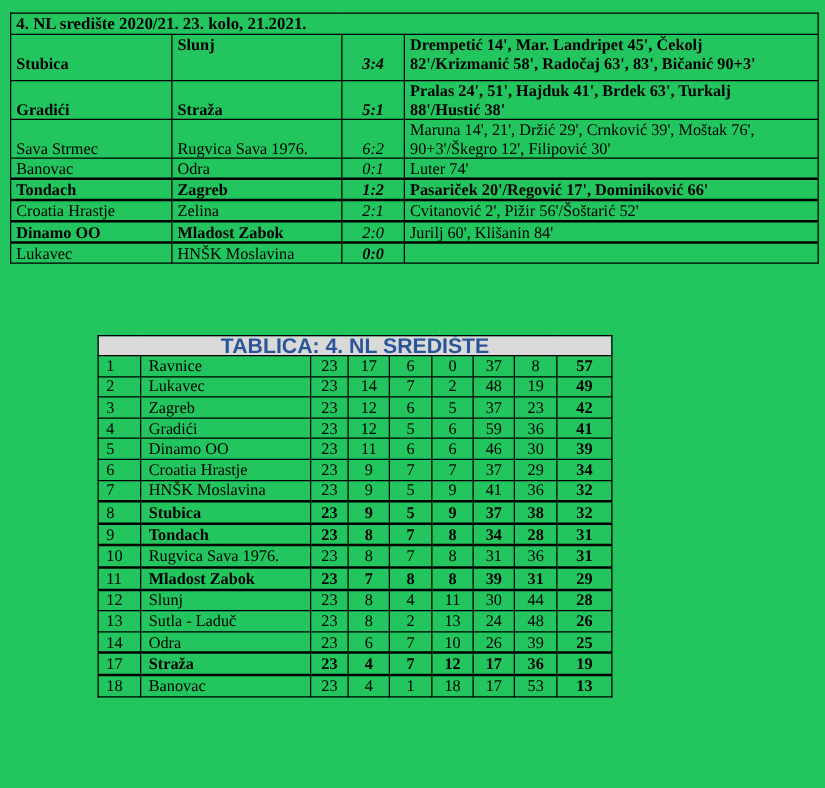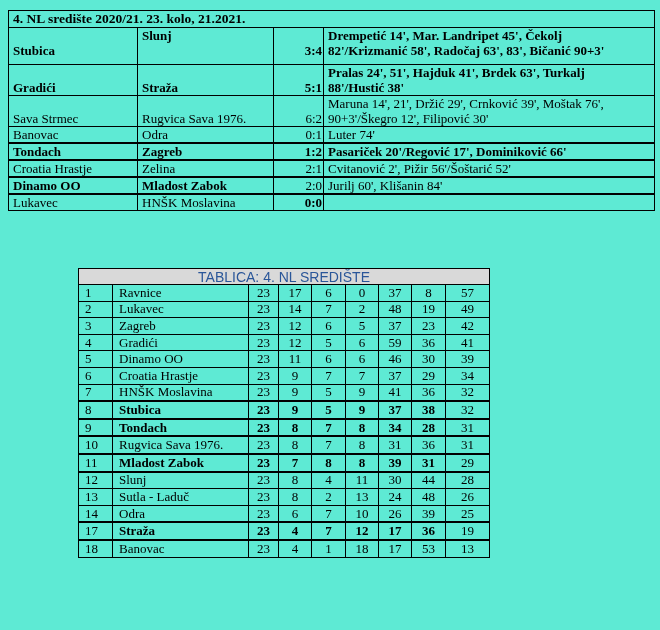--- a/index.html
+++ b/index.html
@@ -4,21 +4,21 @@
 <style>
   html, body {
     margin: 0; padding: 0;
     background: #ffffff;
     font-family: "Liberation Serif", serif;
     color: #000;
   }
   .page {
     position: relative;
     width: 660px; height: 630px;
-    background: #5eead4;
+    background: #22c55e;
     overflow: hidden;
   }
   table {
     border-collapse: collapse;
     table-layout: fixed;
   }
   
   .results {
     position: absolute;
     left: 8px; top: 10px;
@@ -32,50 +32,50 @@
     line-height: 15px;
     white-space: pre-line;
     overflow: hidden;
   }
   .results td.title {
     font-weight: bold;
     font-size: 13.5px;
     height: 16px;
     white-space: normal;
   }
-  .results td.score { text-align: right; padding: 0 1px; }
+  .results td.score { text-align: center; padding: 0 1px; font-style: italic; }
   .results tr.boxed td { border-top: 2px solid #000; border-bottom: 2px solid #000; }
   
   .standings {
     position: absolute;
     left: 78px; top: 268px;
     width: 411px;
   }
   .standings td {
     border: 1px solid #000;
     font-size: 13px;
     line-height: 14px;
     height: 15.6px;
     padding: 0 2px;
     text-align: center;
     overflow: hidden;
   }
   .standings td.hdr {
     background: var(--hdr-bg, #d9d9d9);
     color: var(--hdr-text, #2a5699);
     font-family: "Liberation Sans", sans-serif;
-    font-weight: normal;
-    font-size: 14px;
+    font-weight: bold;
+    font-size: 17px;
     height: 15px;
     text-align: center;
     margin-top: 48px;
   }
   .standings td.rank { text-align: left; padding-left: 6px; }
   .standings td.team { text-align: left; padding-left: 6px; }
-  .standings td.pts  { font-weight: normal; }
+  .standings td.pts  { font-weight: bold; }
   .standings tr.boxed td { border-top: 2px solid #000; border-bottom: 2px solid #000; }
   
   .b  { font-weight: bold; }
   .sm { font-size: 11px; }
 </style>
 </head>
 <body>
 
 <div class="page">
 

